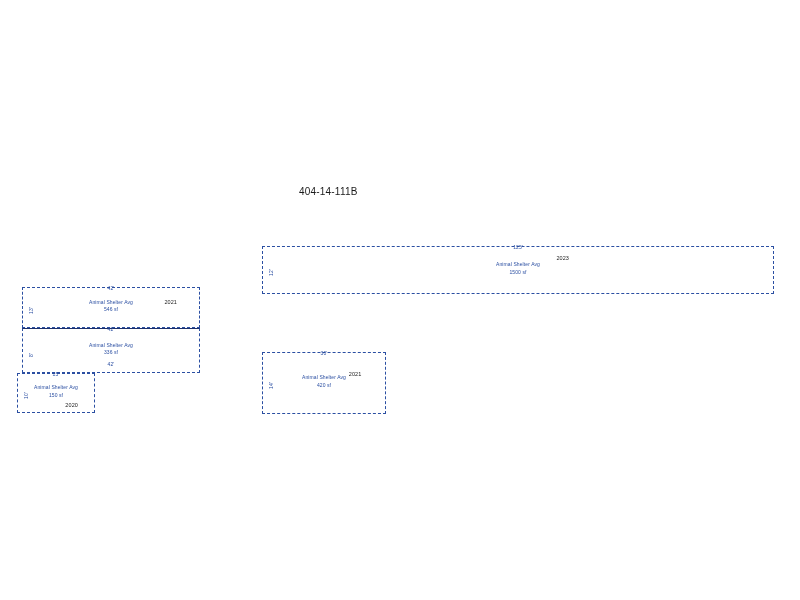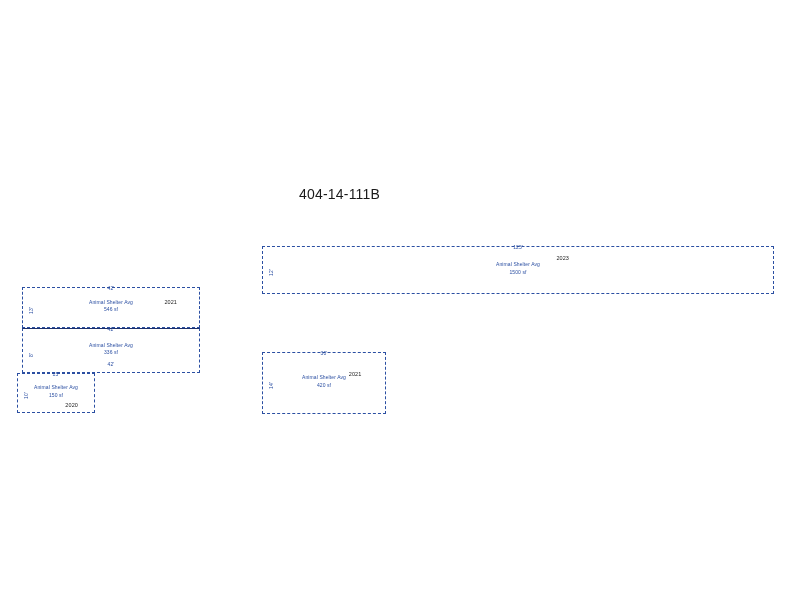--- a/index.html
+++ b/index.html
@@ -16,21 +16,21 @@
   }
   #canvas {
     position: absolute;
     left: 0;
     top: 0;
     width: 800px;
     height: 600px;
   }
   .parcel-title {
     position: absolute;
-    font-size: 14px;
+    font-size: 10px;
     color: #1a1a1a;
     white-space: nowrap;
     letter-spacing: 0.2px;
   }
   .footprint {
     position: absolute;
     box-sizing: border-box;
     border: 1px dashed #2b4fa2;
     background: transparent;
   }

